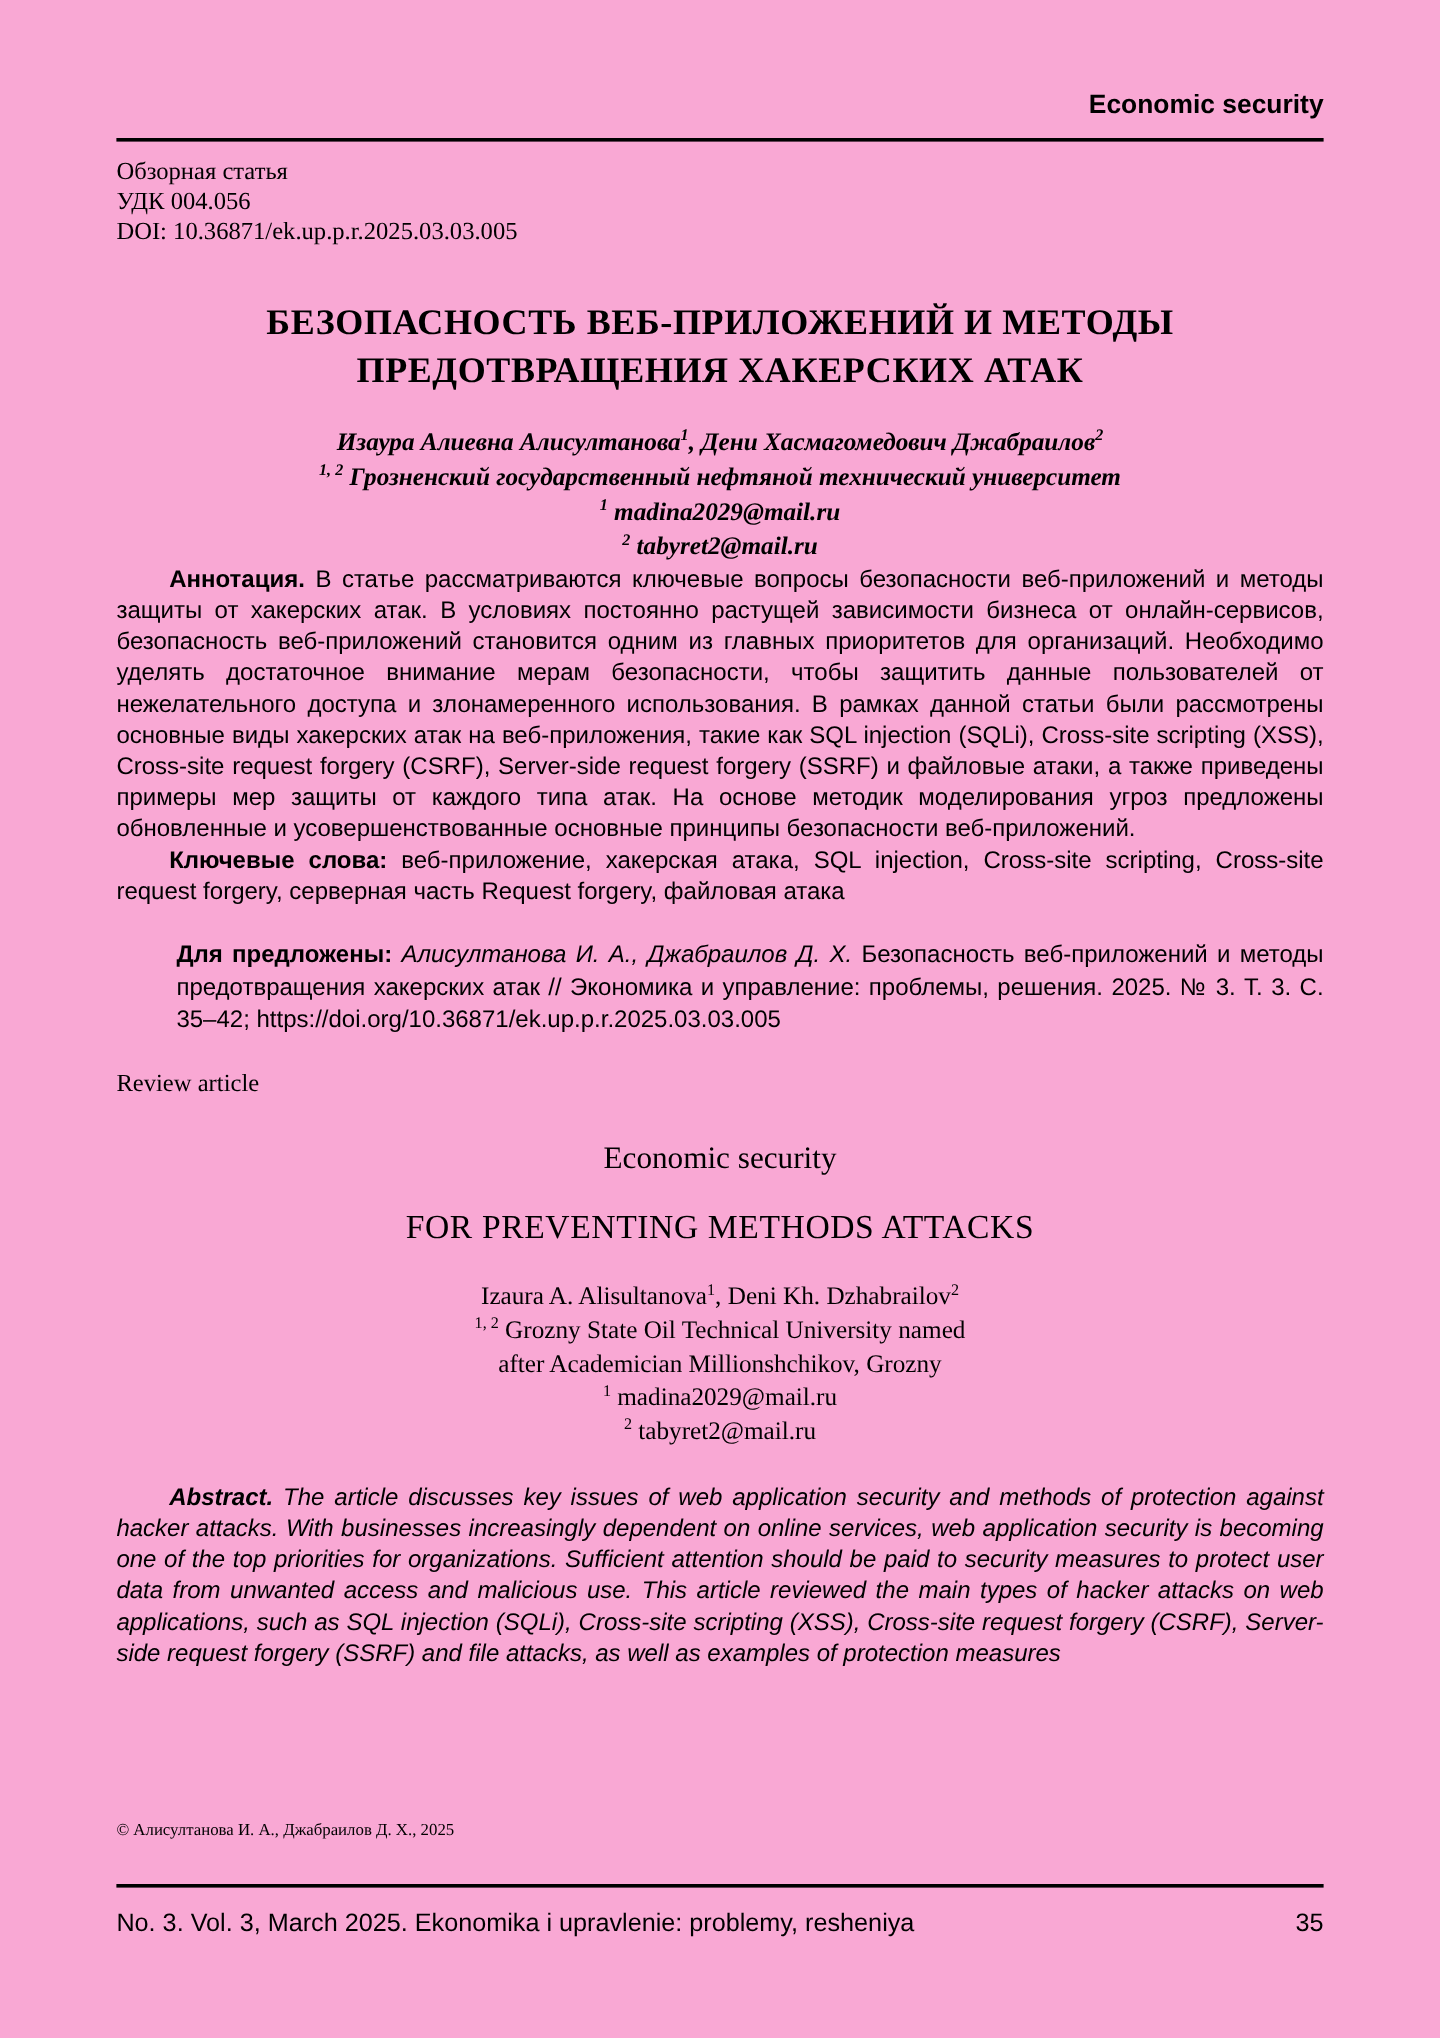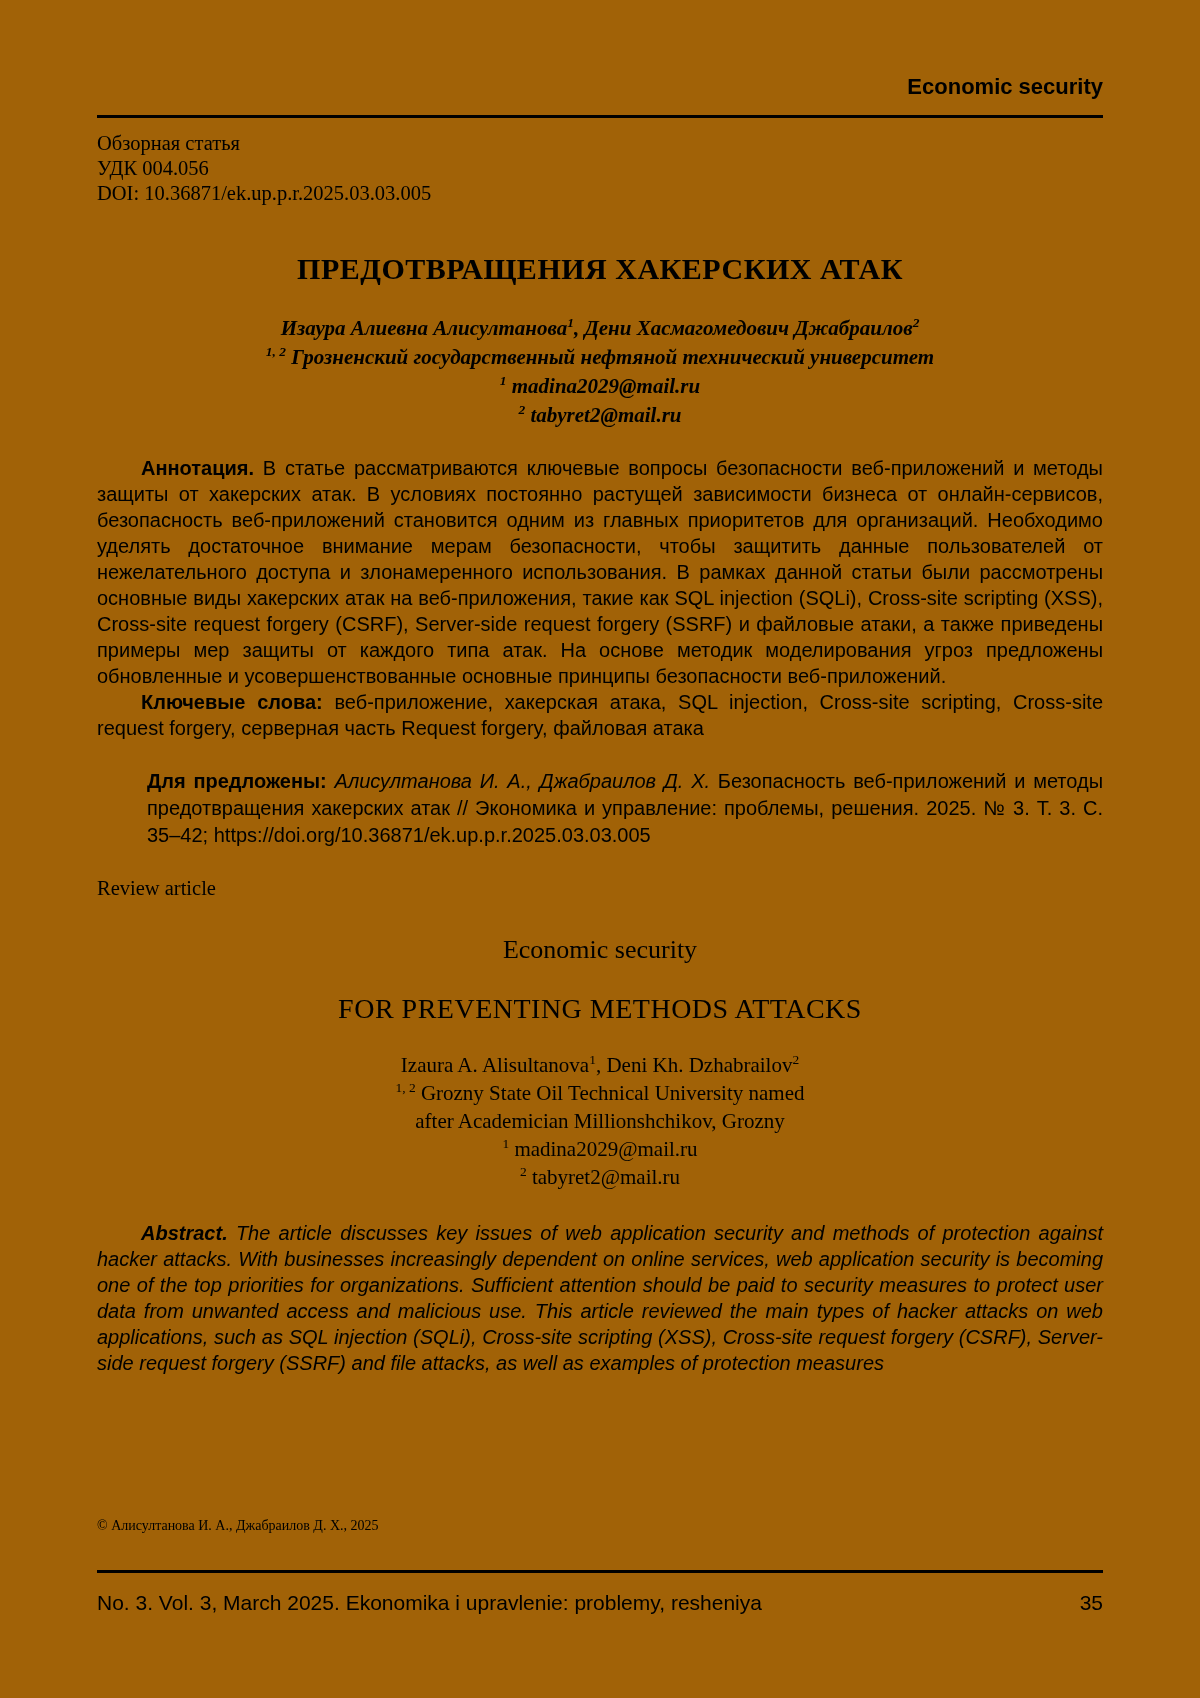--- a/index.html
+++ b/index.html
@@ -1,21 +1,21 @@
 <!DOCTYPE html>
 <html lang="ru"><head>
 <meta charset="utf-8">
 <style>
   html, body { margin: 0; padding: 0; background: #ffffff; }
   .page {
     position: relative;
     width: 1200px;
     height: 1698px;
     margin: 0 auto;
-    background: #a16207;
+    background: #f9a8d4;
     color: #000;
     box-sizing: border-box;
     padding: 74px 97px 0 97px;
     overflow: hidden;
   }
 
   .running-head {
     text-align: right;
     font-family: "Liberation Sans", "DejaVu Sans", sans-serif;
     font-weight: 700;
@@ -54,21 +54,21 @@
   }
   sup { font-size: 64%; vertical-align: super; line-height: 0; }
   .para {
     margin: 0;
     font-family: "Liberation Sans", "DejaVu Sans", sans-serif;
     font-size: 20px;
     line-height: 26px;
     text-align: justify;
     text-indent: 44px;
   }
-  .abstract-ru { margin-top: 25px; }
+  .abstract-ru { }
   .keywords-ru { margin-top: 0; }
   .citation {
     margin: 27px 0 0 50px;
     font-family: "Liberation Sans", "DejaVu Sans", sans-serif;
     font-size: 20px;
     line-height: 27px;
     text-align: justify;
     text-indent: 0;
   }
   .b { font-weight: 700; }
@@ -143,20 +143,21 @@
   </div>
   <div class="rule"></div>
 
   <div class="meta">
     <div>Обзорная статья</div>
     <div>УДК 004.056</div>
     <div>DOI: 10.36871/ek.up.p.r.2025.03.03.005</div>
   </div>
 
   <h1 class="ru-title">
+    <span class="title-line">БЕЗОПАСНОСТЬ ВЕБ-ПРИЛОЖЕНИЙ И МЕТОДЫ</span>
     <span class="title-line">ПРЕДОТВРАЩЕНИЯ ХАКЕРСКИХ АТАК</span>
   </h1>
 
   <div class="ru-authors">
     <div><span>Изаура Алиевна Алисултанова</span><sup>1</sup><span>, Дени Хасмагомедович Джабраилов</span><sup>2</sup></div>
     <div><sup>1, 2</sup><span> Грозненский государственный нефтяной технический университет</span></div>
     <div><sup>1</sup><span> madina2029@mail.ru</span></div>
     <div><sup>2</sup><span> tabyret2@mail.ru</span></div>
   </div>
 

